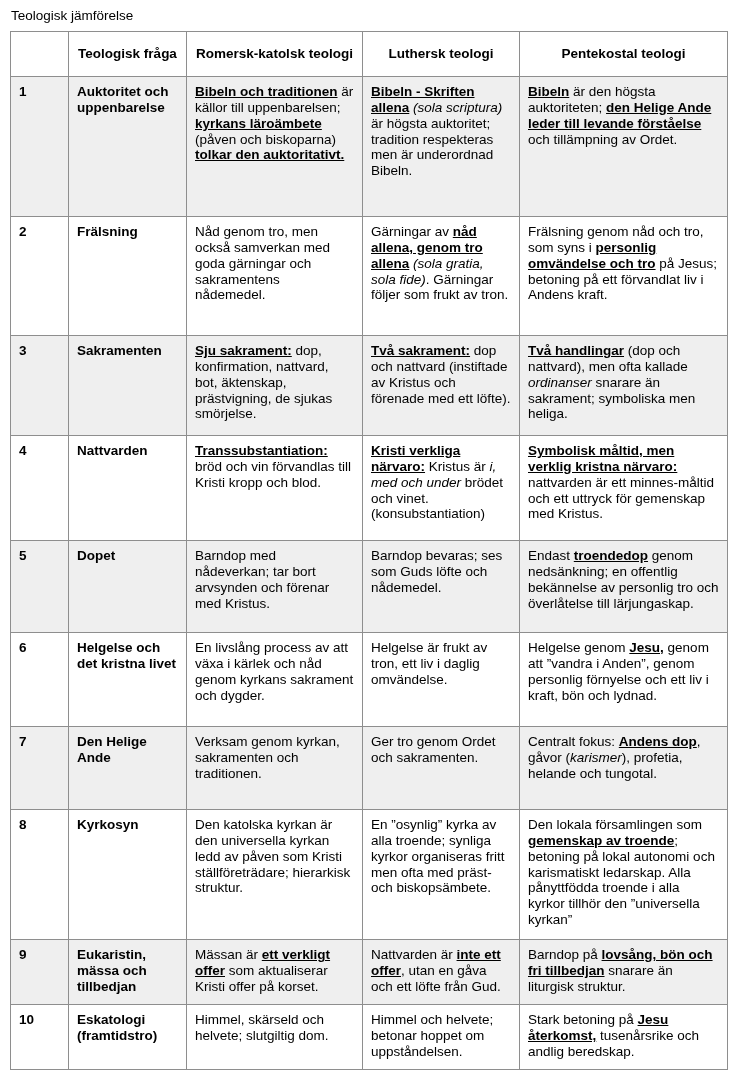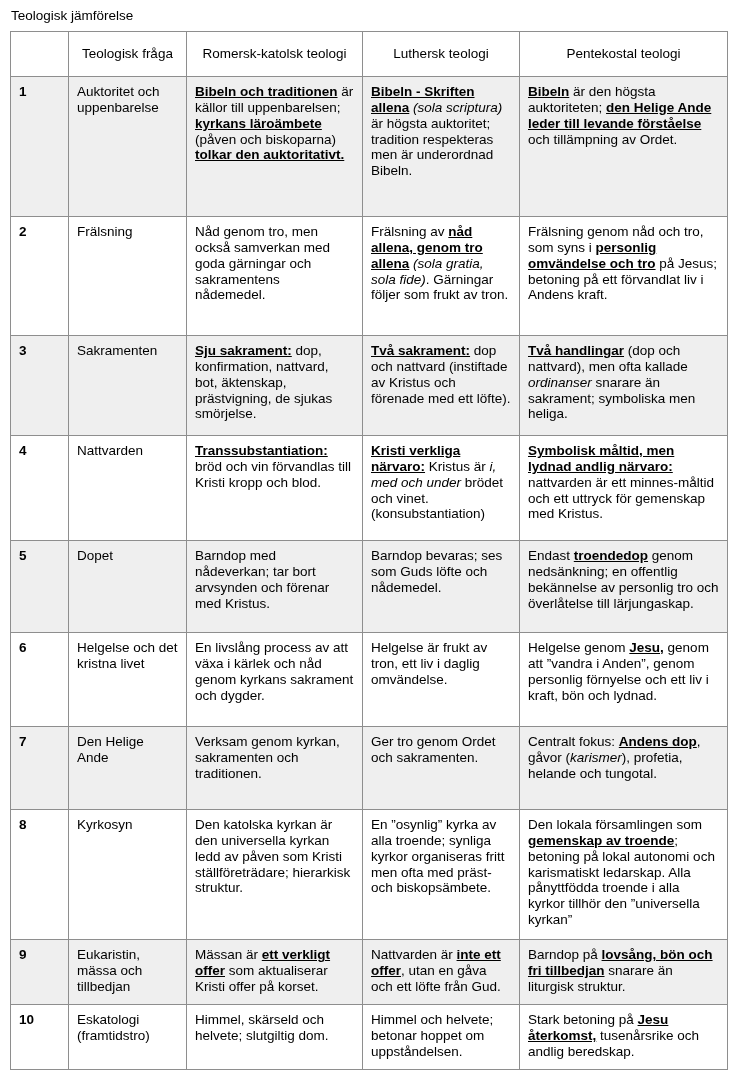--- a/index.html
+++ b/index.html
@@ -33,34 +33,34 @@
     box-sizing: border-box;
     font-size: 13.5px;
     line-height: 1.17;
     vertical-align: top;
     text-align: left;
     padding: 7px 8px 6px 8px;
     overflow: hidden;
     background: #ffffff;
   }
   table.compare th {
-    font-weight: 400;
+    font-weight: 700;
     text-align: center;
     vertical-align: middle;
     padding: 6px 4px;
     height: 45px;
   }
   col.c-num { width: 58px; }
   col.c-question { width: 118px; }
   col.c-catholic { width: 176px; }
   col.c-lutheran { width: 157px; }
   col.c-pentecostal { width: 208px; }
 
   td.num { font-weight: 700; padding-left: 10px; }
-  td.question { font-weight: 400; margin-top: 40px; }
+  td.question { font-weight: 700; margin-top: 40px; }
 
   tbody tr.stripe td { background: #efefef; }
 
   tbody tr:nth-child(1)  td { height: 140px; }
   tbody tr:nth-child(2)  td { height: 119px; }
   tbody tr:nth-child(3)  td { height: 100px; }
   tbody tr:nth-child(4)  td { height: 105px; }
   tbody tr:nth-child(5)  td { height: 92px; }
   tbody tr:nth-child(6)  td { height: 94px; }
   tbody tr:nth-child(7)  td { height: 83px; }
@@ -99,36 +99,36 @@
           <td class="num">1</td>
           <td class="question">Auktoritet och uppenbarelse</td>
           <td><span class="b">Bibeln och traditionen</span><span> är källor till uppenbarelsen; </span><span class="b">kyrkans läroämbete</span><span> (påven och biskoparna) </span><span class="b">tolkar den auktoritativt.</span></td>
           <td><span class="b">Bibeln - Skriften allena</span><span> </span><span class="i">(sola scriptura)</span><span> är högsta auktoritet; tradition respekteras men är underordnad Bibeln.</span></td>
           <td><span class="b">Bibeln</span><span> är den högsta auktoriteten; </span><span class="b">den Helige Ande leder till levande förståelse</span><span> och tillämpning av Ordet.</span></td>
         </tr>
         <tr>
           <td class="num">2</td>
           <td class="question">Frälsning</td>
           <td><span>Nåd genom tro, men också samverkan med goda gärningar och sakramentens nådemedel.</span></td>
-          <td><span>Frälsning av </span><span class="b">nåd allena, genom tro allena</span><span> </span><span class="i">(sola gratia, sola fide)</span><span>. Gärningar följer som frukt av tron.</span></td>
+          <td><span>Gärningar av </span><span class="b">nåd allena, genom tro allena</span><span> </span><span class="i">(sola gratia, sola fide)</span><span>. Gärningar följer som frukt av tron.</span></td>
           <td><span>Frälsning genom nåd och tro, som syns i </span><span class="b">personlig omvändelse och tro</span><span> på Jesus; betoning på ett förvandlat liv i Andens kraft.</span></td>
         </tr>
         <tr class="stripe">
           <td class="num">3</td>
           <td class="question">Sakramenten</td>
           <td><span class="b">Sju sakrament:</span><span> dop, konfirmation, nattvard, bot, äktenskap, prästvigning, de sjukas smörjelse.</span></td>
           <td><span class="b">Två sakrament:</span><span> dop och nattvard (instiftade av Kristus och förenade med ett löfte).</span></td>
           <td><span class="b">Två handlingar</span><span> (dop och nattvard), men ofta kallade </span><span class="i">ordinanser</span><span> snarare än sakrament; symboliska men heliga.</span></td>
         </tr>
         <tr>
           <td class="num">4</td>
           <td class="question">Nattvarden</td>
           <td><span class="b">Transsubstantiation:</span><span> bröd och vin förvandlas till Kristi kropp och blod.</span></td>
           <td><span class="b">Kristi verkliga närvaro:</span><span> Kristus är </span><span class="i">i, med och under</span><span> brödet och vinet. (konsubstantiation)</span></td>
-          <td><span class="b">Symbolisk måltid, men lydnad andlig närvaro:</span><span> nattvarden är ett minnes-måltid och ett uttryck för gemenskap med Kristus.</span></td>
+          <td><span class="b">Symbolisk måltid, men verklig kristna närvaro:</span><span> nattvarden är ett minnes-måltid och ett uttryck för gemenskap med Kristus.</span></td>
         </tr>
         <tr class="stripe">
           <td class="num">5</td>
           <td class="question">Dopet</td>
           <td><span>Barndop med nådeverkan; tar bort arvsynden och förenar med Kristus.</span></td>
           <td><span>Barndop bevaras; ses som Guds löfte och nådemedel.</span></td>
           <td><span>Endast </span><span class="b">troendedop</span><span> genom nedsänkning; en offentlig bekännelse av personlig tro och överlåtelse till lärjungaskap.</span></td>
         </tr>
         <tr>
           <td class="num">6</td>

